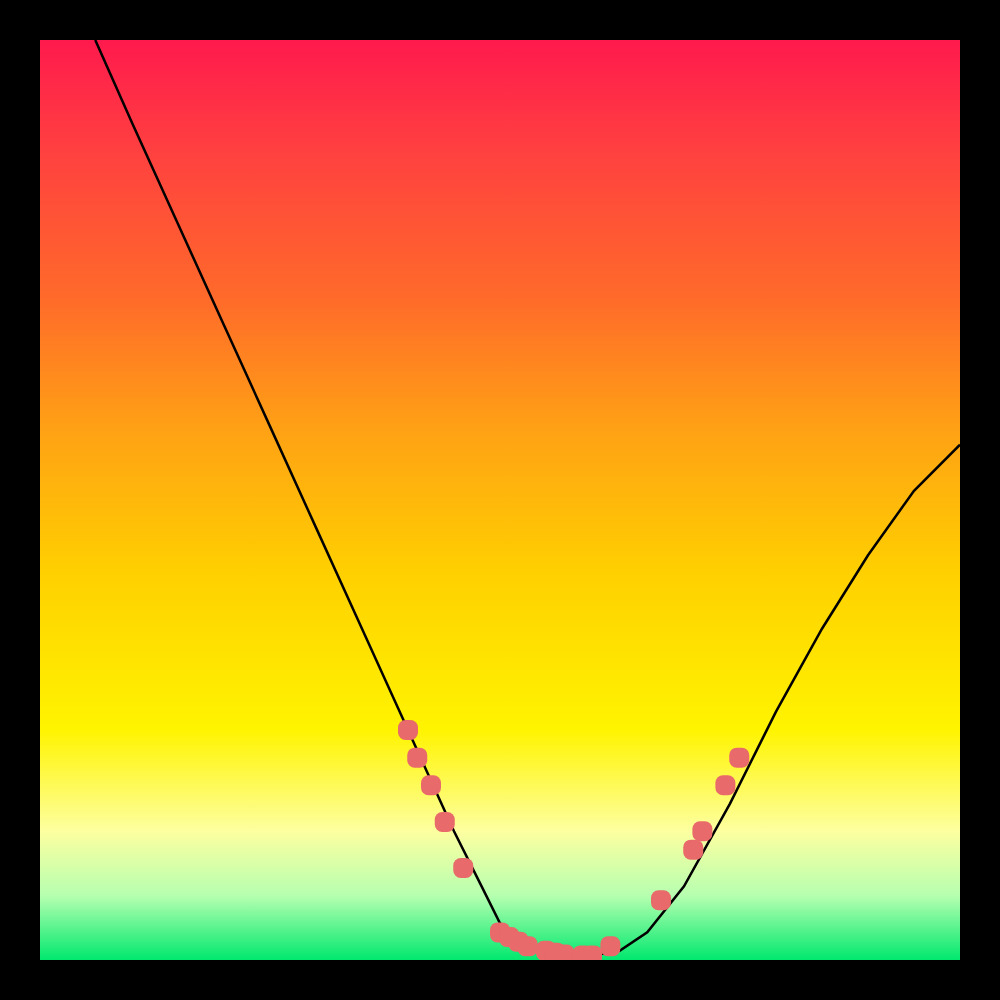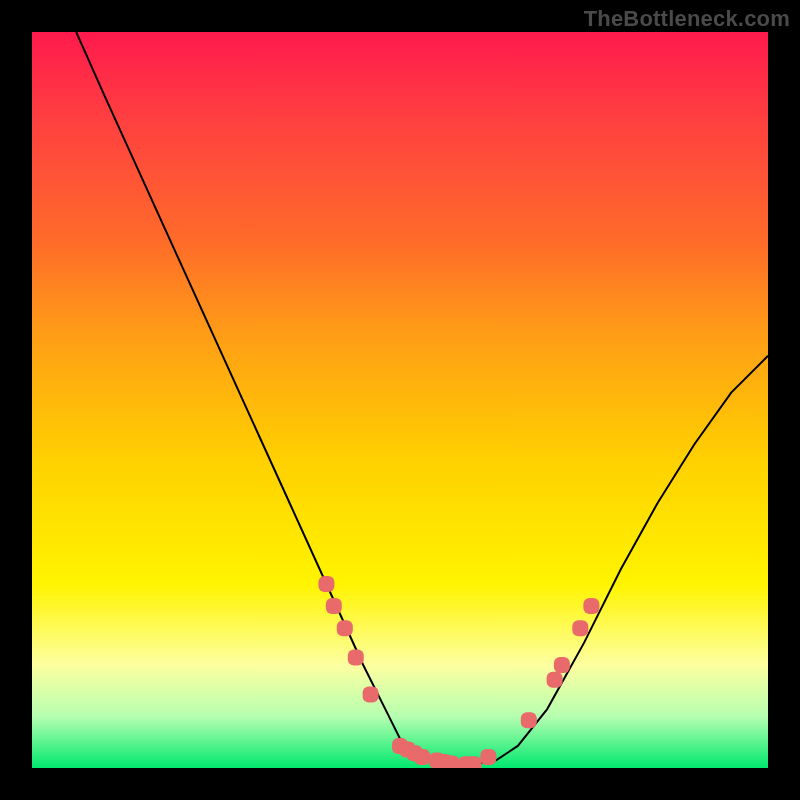--- a/index.html
+++ b/index.html
@@ -70,14 +70,13 @@
         <rect x="426.2" y="724.3" width="16" height="16" rx="6" ry="6" fill="#e96a6a"></rect>
         <rect x="433.6" y="724.3" width="16" height="16" rx="6" ry="6" fill="#e96a6a"></rect>
         <rect x="448.3" y="717.0" width="16" height="16" rx="6" ry="6" fill="#e96a6a"></rect>
         <rect x="488.8" y="680.2" width="16" height="16" rx="6" ry="6" fill="#e96a6a"></rect>
         <rect x="514.6" y="639.7" width="16" height="16" rx="6" ry="6" fill="#e96a6a"></rect>
         <rect x="521.9" y="625.0" width="16" height="16" rx="6" ry="6" fill="#e96a6a"></rect>
         <rect x="540.3" y="588.2" width="16" height="16" rx="6" ry="6" fill="#e96a6a"></rect>
         <rect x="551.4" y="566.1" width="16" height="16" rx="6" ry="6" fill="#e96a6a"></rect>
       </svg>
   </div>
-  <div class="watermark">TheBottleneck.com</div>
 </div>
 
 </body></html>

